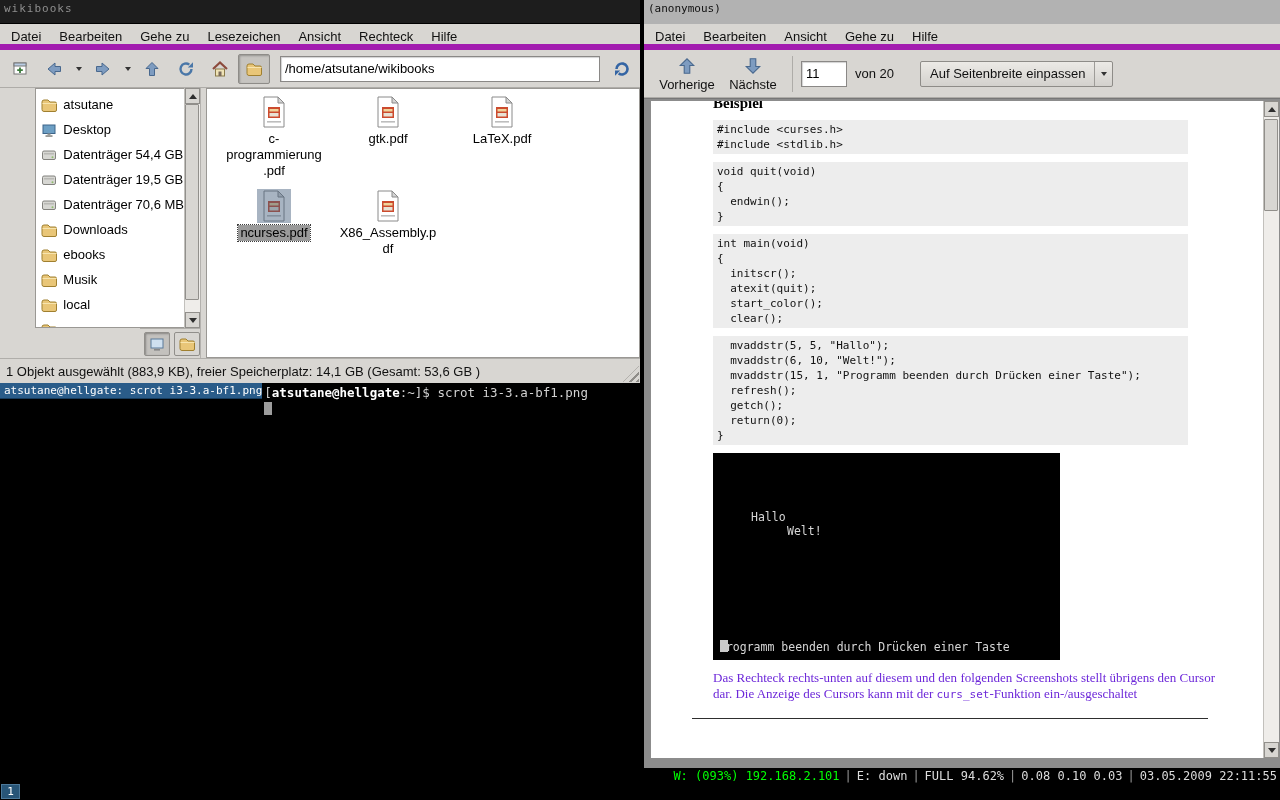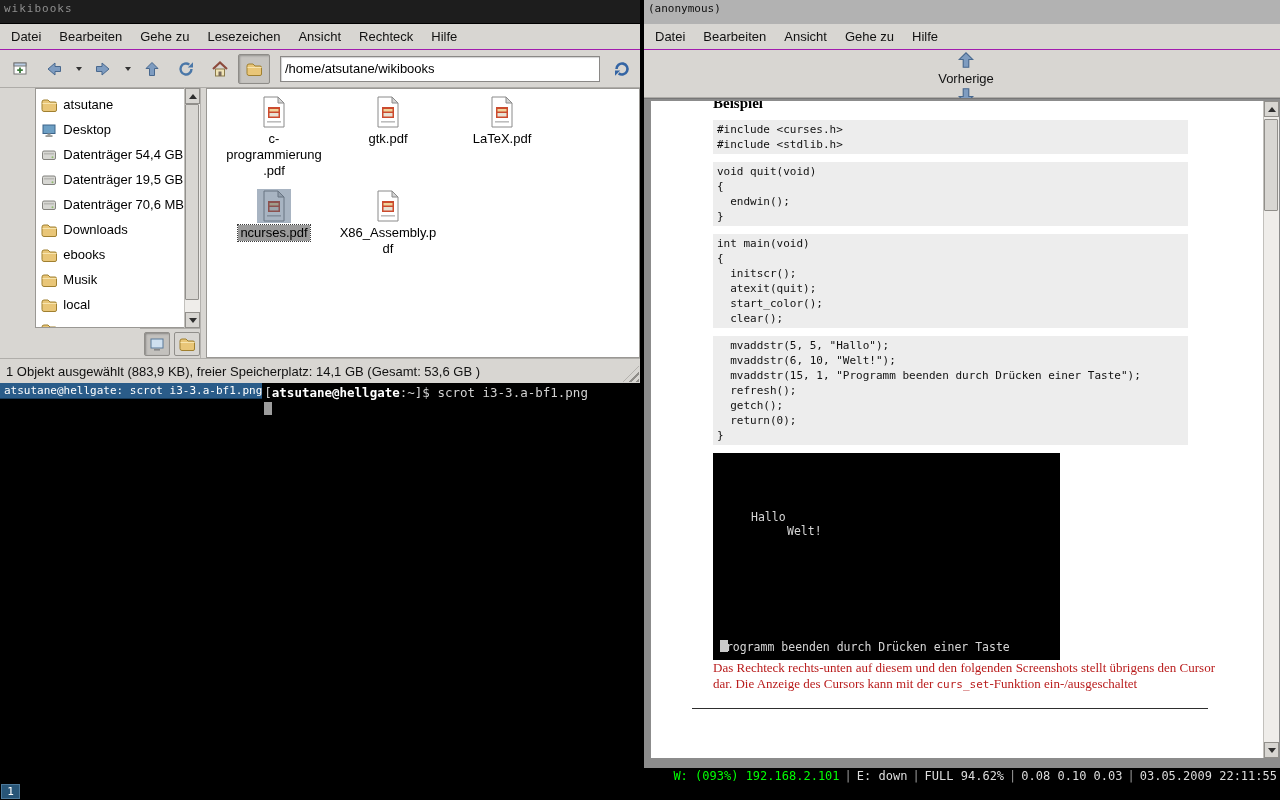--- a/index.html
+++ b/index.html
@@ -1,21 +1,21 @@
 <!DOCTYPE html>
 <html><head>
 <meta charset="utf-8">
 <style>
   * { margin:0; padding:0; box-sizing:border-box; }
   html,body { width:1280px; height:800px; overflow:hidden; background:#000; font-family:"Liberation Sans",sans-serif; }
   .mono { font-family:"DejaVu Sans Mono",monospace; }
 
   
   .titlebar { height:24px; font-family:"DejaVu Sans Mono",monospace; font-size:11px; line-height:18px; padding-left:4px; letter-spacing:1px; }
-  .menubar { height:26px; background:#d8d6d2; border-bottom:1px solid #a21caf; display:flex; padding-left:2px; }
+  .menubar { height:26px; background:#d8d6d2; border-bottom:6px solid #a21caf; display:flex; padding-left:2px; }
   .menuitem { padding:0 9px; font-size:13px; color:#111; line-height:25px; }
   .toolbar { background:#d8d6d2; border-bottom:1px solid #aeaca8; display:flex; align-items:center; }
   .tbtn { display:flex; align-items:center; justify-content:center; background:transparent; border:1px solid transparent; }
   .tbtn.pressed { background:#c6c4c0; border:1px solid #8e8c88; border-radius:2px; box-shadow:inset 1px 1px 2px rgba(0,0,0,.25); }
   .drop { width:13px; height:28px; display:flex; align-items:center; justify-content:center; }
   .tri-down-s { width:0; height:0; border-left:3.5px solid transparent; border-right:3.5px solid transparent; border-top:4.5px solid #333; }
   .gtk-entry { background:#fff; border:1px solid #8a8886; box-shadow:inset 1px 1px 1px rgba(0,0,0,.18); font-size:13px; padding:12px 4px; outline:none; font-family:"Liberation Sans",sans-serif; }
 
   
   .vscroll { width:16px; background:#efedea; border-left:1px solid #c2c0bc; display:flex; flex-direction:column; }
@@ -58,37 +58,37 @@
   #term { position:absolute; left:0; top:383px; width:640px; height:385px; display:flex; flex-direction:row; }
   #term .titlebar { background:#2a5c89; color:#fff; height:16px; line-height:16px; letter-spacing:0; border-bottom:1px solid #163c5e; }
   .term-body { flex:1; background:#000; padding:2px 2px; font-family:"DejaVu Sans Mono",monospace; font-size:12.5px; line-height:15px; color:#d2d2d2; }
   .term-line { white-space:pre; }
   .term-bold { font-weight:bold; color:#fff; }
   .term-cursor { display:inline-block; width:8px; height:13px; background:#9d9d9d; vertical-align:text-bottom; }
 
   
   #pdf { position:absolute; left:644px; top:0; width:636px; height:768px; display:flex; flex-direction:column; background:#d8d6d2; }
   #pdf .titlebar { background:#b2b2b2; color:#101010; letter-spacing:0; }
-  #pdf-toolbar { height:48px; padding-left:8px;flex-direction:column; }
+  #pdf-toolbar { height:48px; padding-left:8px; }
   .nav-btn { width:70px; height:44px; display:flex; flex-direction:column; align-items:center; justify-content:center; gap:1px; }
   .nav-label { font-size:13px; color:#111; }
   .tsep { width:1px; height:36px; background:#aeaca8; margin:0 8px; }
   #page-entry { width:46px; height:25px; }
   .von-label { font-size:13px; color:#111; margin-left:8px; }
   .zoom-combo { margin-left:26px; height:26px; display:flex; align-items:stretch; border:1px solid #8e8c88; border-radius:2px; background:linear-gradient(#eceae6,#d3d1cd); }
   .zoom-text { padding:0 9px; font-size:13px; color:#111; display:flex; align-items:center; }
   .zoom-arrow { width:18px; border-left:1px solid #9e9c98; display:flex; align-items:center; justify-content:center; }
   .doc-wrap { flex:1; position:relative; background:#8c8c8c; border-top:1px solid #777; min-height:0; }
   .doc-page { position:absolute; left:7px; top:2px; width:612px; bottom:10px; background:#fff; overflow:hidden; padding:0 10px 0 62px; }
   .doc-heading { font-family:"Liberation Serif",serif; font-weight:bold; font-size:15px; color:#000; margin-top:-6px; margin-bottom:8px; }
   .codeblock { white-space:pre; font-family:"DejaVu Sans Mono",monospace; font-size:11px; line-height:15px; background:#ededed; width:475px; padding:2px 4px; margin-bottom:8px; color:#111; }
   .shot { position:relative; width:347px; height:207px; background:#000; margin-top:4px; font-family:"DejaVu Sans Mono",monospace; font-size:11.5px; color:#d6d6d6; }
   .shot span { position:absolute; white-space:pre; }
   .shot-cursor { display:inline-block; width:8px; height:12px; background:#c9c9c9; vertical-align:text-bottom; margin-left:1px; }
-  .doc-par { width:502px; font-family:"Liberation Serif",serif; font-size:13px; line-height:15.5px; color:#b91c1c; text-align:justify; }
+  .doc-par { margin-top:10px; width:502px; font-family:"Liberation Serif",serif; font-size:13px; line-height:15.5px; color:#6d28d9; text-align:justify; }
   .doc-par .mono { font-size:11px; }
   .doc-hr { margin-top:16px; margin-left:-21px; width:516px; border-top:1px solid #2e2e2e; }
   #pdf-scroll { position:absolute; right:1px; top:2px; bottom:10px; }
 
   
   #i3bar { position:absolute; left:0; top:768px; width:1280px; height:32px; background:#000; }
   .statusline { position:absolute; right:3px; top:1px; font-family:"DejaVu Sans Mono",monospace; font-size:12px; color:#dcdcdc; white-space:pre; }
   .st-green { color:#00ff00; }
   .st-sep { color:#9a9a9a; padding:0 5px; }
   .ws-btn { position:absolute; left:1px; bottom:1px; width:19px; height:15px; background:#285577; border:1px solid #4c7899; color:#fff; font-family:"DejaVu Sans Mono",monospace; font-size:11px; display:flex; align-items:center; justify-content:center; }

